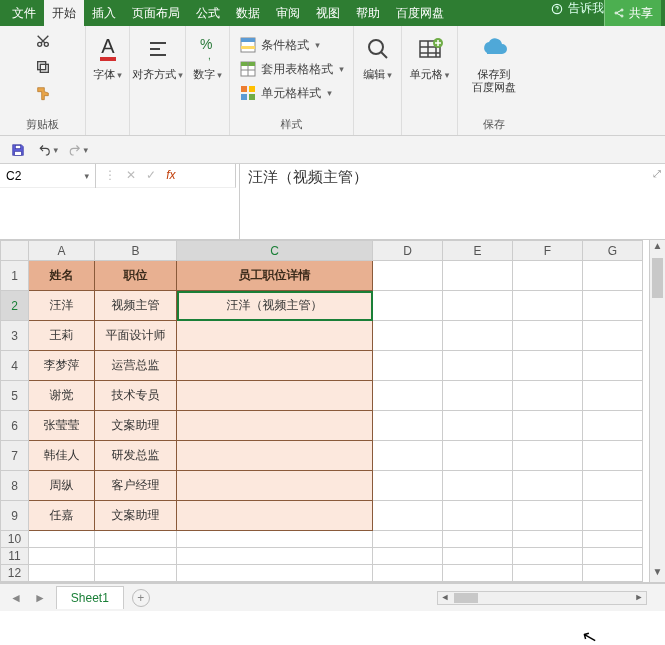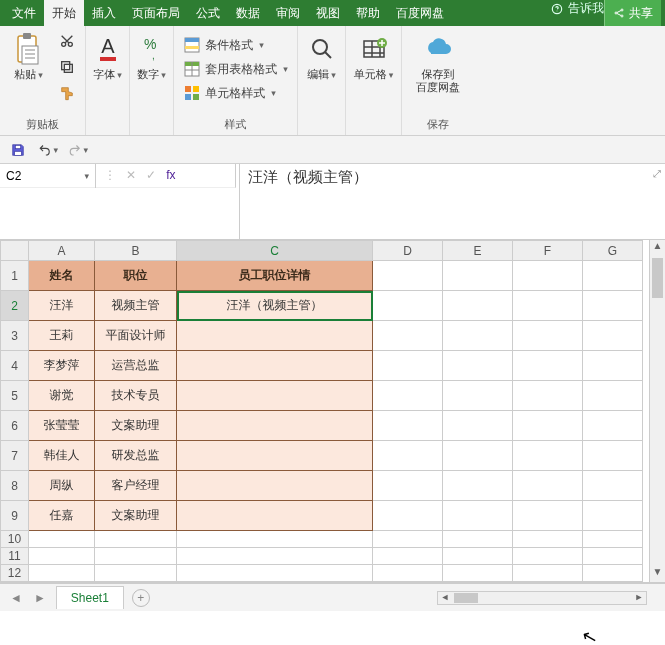--- a/index.html
+++ b/index.html
@@ -111,31 +111,20 @@
         <circle cx="18" cy="18" r="2"></circle>
         <path d="M8 11l8-4M8 13l8 4"></path>
       </svg>
     <span>共享</span>
   </div>
 </div>
 
 <div class="ribbon">
   <div class="rgroup" style="width:86px">
     <div class="body">
-      <div class="bigbtn">
-        <div class="ico">
-            <svg width="30" height="34" viewBox="0 0 30 34">
-              <rect x="4" y="4" width="18" height="26" rx="2" fill="#fff" stroke="#c9953a" stroke-width="1.5"></rect>
-              <rect x="9" y="1" width="8" height="6" rx="1" fill="#888"></rect>
-              <rect x="8" y="14" width="16" height="18" fill="#fff" stroke="#888"></rect>
-              <path d="M11 18h10M11 22h10M11 26h10" stroke="#888"></path>
-            </svg>
-          </div>
-        <div class="txt"><span>粘贴</span><span class="caret">▾</span></div>
-      </div>
       <div class="smallcol">
         <div class="smallbtn">
             <svg width="16" height="16" viewBox="0 0 24 24" fill="none" stroke="#444" stroke-width="2">
               <circle cx="7" cy="17" r="3"></circle>
               <circle cx="17" cy="17" r="3"></circle>
               <path d="M9 15L20 4M15 15L4 4"></path>
             </svg>
           </div>
         <div class="smallbtn">
             <svg width="16" height="16" viewBox="0 0 24 24" fill="none" stroke="#444" stroke-width="2">
@@ -161,20 +150,33 @@
               <text x="14" y="18" text-anchor="middle" font-size="20" font-family="serif" fill="#333">A</text>
               <rect x="6" y="22" width="16" height="4" fill="#d32f2f"></rect>
             </svg>
           </div>
       <div class="txt"><span>字体</span><span class="caret">▾</span></div>
     </div>
       </div>
       <div class="label"></div>
   </div>
 
+  <div class="rgroup" style="width:56px">
+    <div class="body">
+        <div class="bigbtn">
+      <div class="ico">
+            <svg width="28" height="28" viewBox="0 0 28 28" stroke="#444" stroke-width="2">
+              <path d="M6 8h16M6 14h10M6 20h16"></path>
+            </svg>
+          </div>
+      <div class="txt"><span>对齐方式</span><span class="caret">▾</span></div>
+    </div>
+      </div>
+      <div class="label"></div>
+  </div>
 
   <div class="rgroup" style="width:44px">
     <div class="body">
         <div class="bigbtn">
       <div class="ico">
             <svg width="28" height="28" viewBox="0 0 28 28">
               <text x="6" y="14" font-size="14" fill="#2a7a3a">%</text>
               <text x="14" y="24" font-size="10" fill="#2a7a3a">,</text>
             </svg>
           </div>
@@ -300,21 +302,21 @@
       <div class="namebox" style="width:96px;border-right:1px solid #ccc;">
         <div class="nb">
             <input value="C2" style="">
             <span class="caret" style="margin-left:auto">▾</span>
           </div>
       </div>
       <div class="fxicons">
         <span style="color:#bbb">⋮</span>
         <span style="color:#bbb">✕</span>
         <span style="color:#bbb">✓</span>
-        <span style="color:#4c1d95">fx</span>
+        <span style="font-style:italic;color:#c2410c">fx</span>
       </div>
     </div>
   </div>
   <div class="fxarea">
     <textarea class="fxinput" readonly="" style="">汪洋（视频主管）</textarea>
     <span class="expand">⤢</span>
   </div>
 </div>
 
 <div class="gridwrap">

